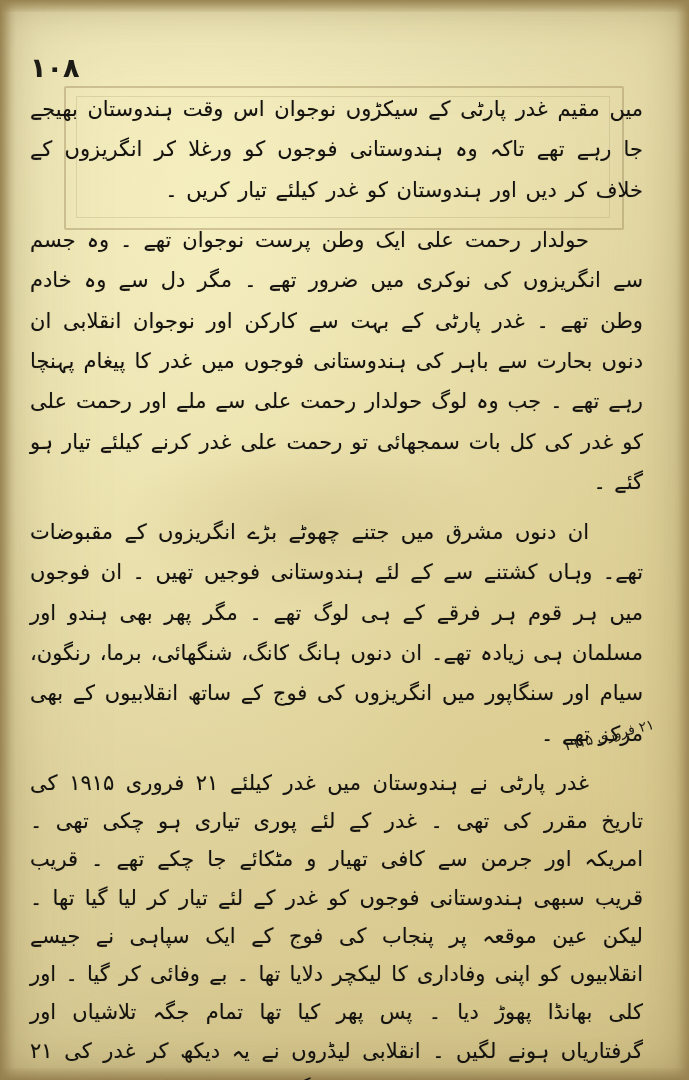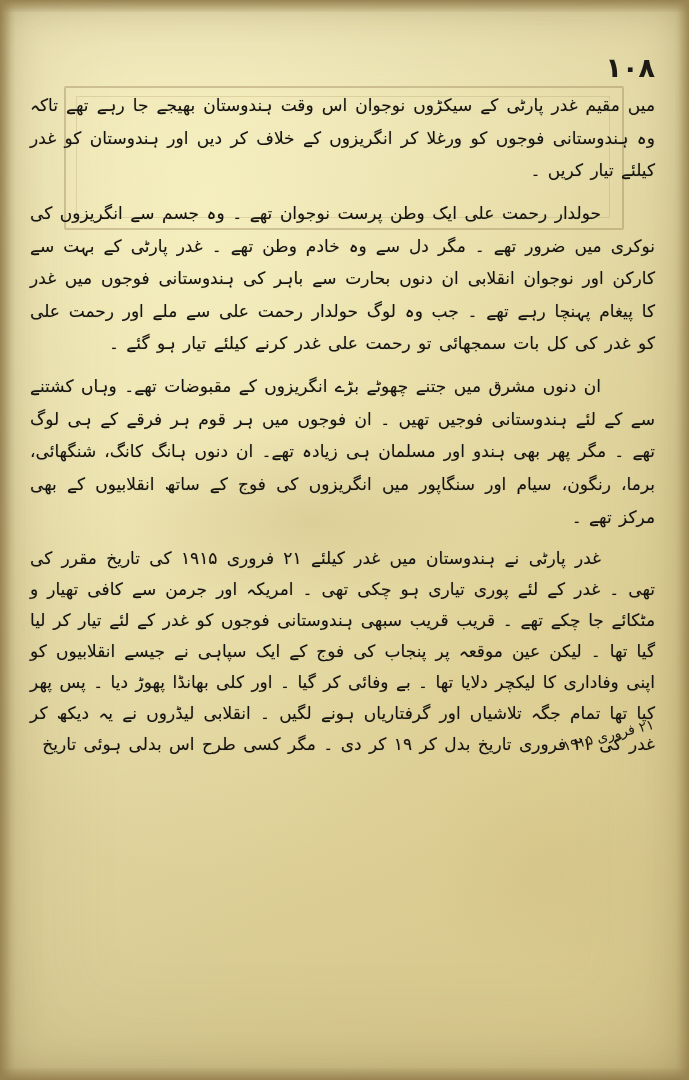--- a/index.html
+++ b/index.html
@@ -89,38 +89,38 @@
     pointer-events: none;
   }
   .content {
     position: relative;
     z-index: 3;
     padding: 52px 34px 26px 30px;
     direction: rtl;
     text-align: right;
   }
   .page-number {
-    text-align: right;
+    text-align: left;
     font-family: "DejaVu Sans", sans-serif;
     font-size: 27px;
     font-weight: bold;
     color: #1d1b16;
     letter-spacing: 2px;
     margin-bottom: 6px;
   }
   .body-text {
     font-family: "DejaVu Sans", sans-serif;
     color: #14120e;
   }
   .para {
-    font-size: 17px;
+    font-size: 21px;
     line-height: 1.92;
     text-align: justify;
     text-align-last: right;
-    margin: 0 0 10px 0;
+    margin: 0 12px 10px 0;
     word-spacing: 2px;
     text-shadow: 0 0 1px rgba(30,25,12,0.28);
   }
   .para.indent {
     text-indent: 54px;
   }
   .para.tight {
     line-height: 1.82;
   }
   .margin-note {

